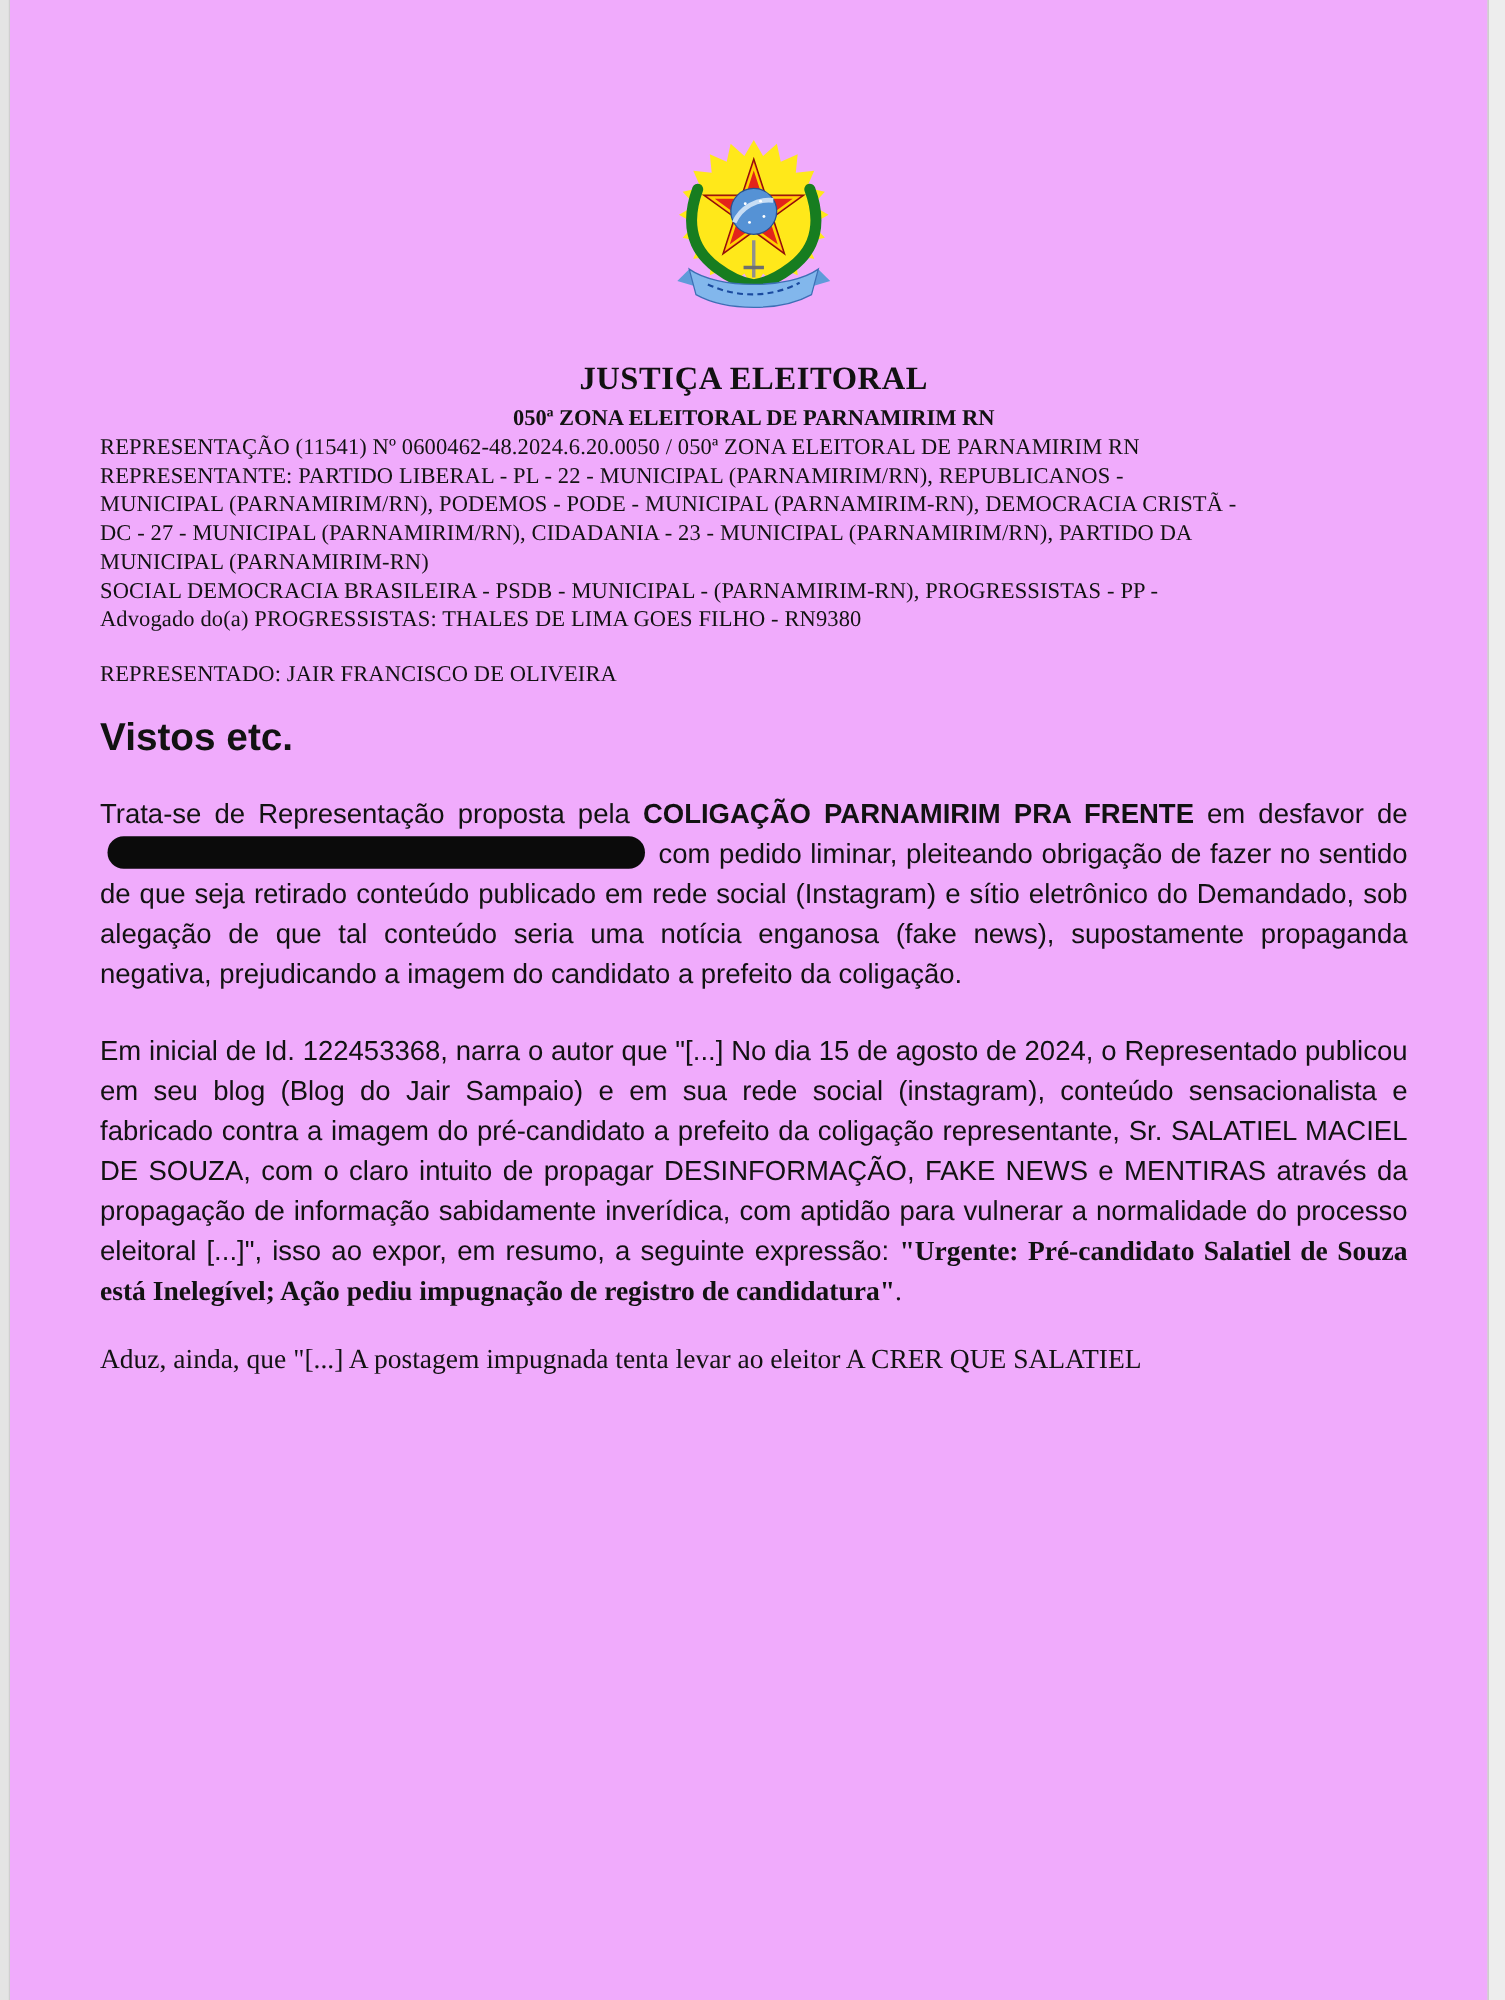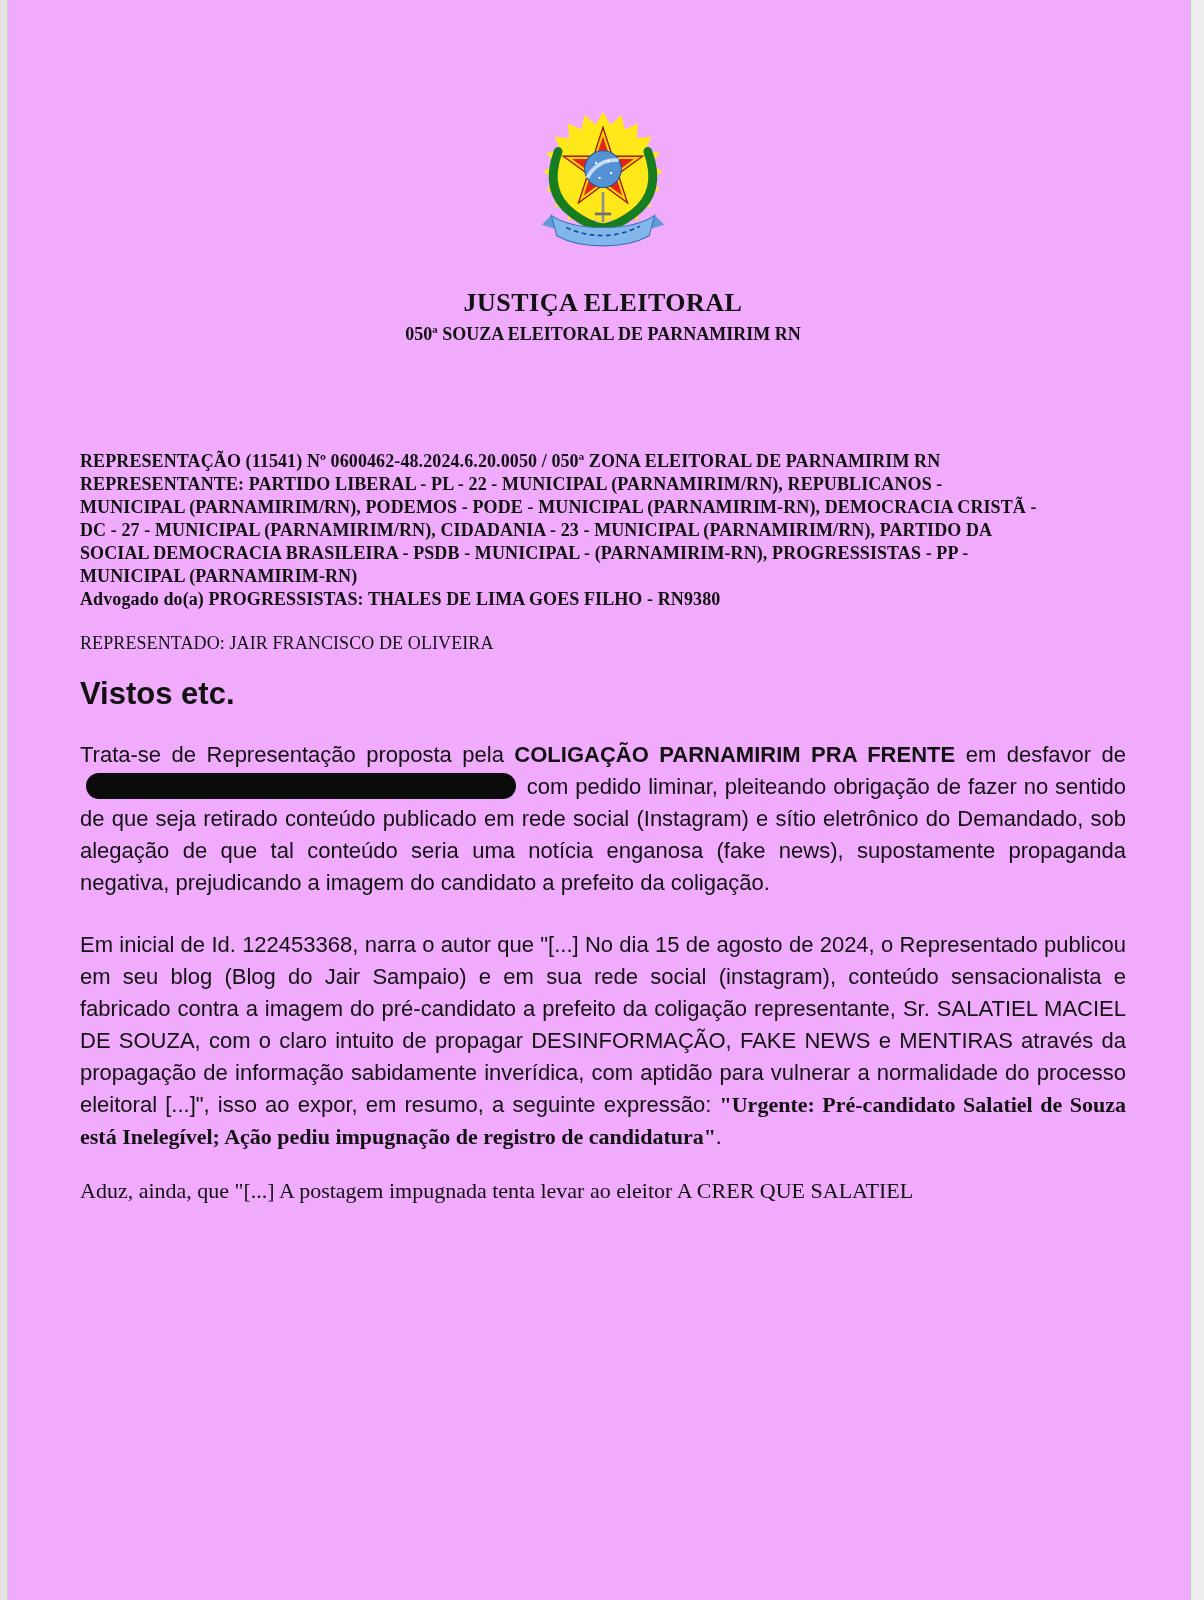--- a/index.html
+++ b/index.html
@@ -30,22 +30,21 @@
   .doc-title {
     margin-top:37px; text-align:center;
     font-weight:bold; font-size:26px; line-height:28px;
     letter-spacing:0.5px;
   }
   .doc-subtitle {
     margin-top:6px; text-align:center;
     font-weight:bold; font-size:18px; line-height:23px;
   }
   .case-block {
-    margin-top:104px;
-    font-weight:bold; font-size:18px; line-height:23px;
+    font-weight:normal; font-size:18px; line-height:23px;
     letter-spacing:0.1px;
   }
   .case-line { white-space:normal; }
   .representado-line {
     margin-top:21px;
     font-weight:normal; font-size:18px; line-height:23px;
     letter-spacing:0.1px;
   }
   .section-heading {
     margin-top:185px; text-align:center;
@@ -98,29 +97,29 @@
         <circle cx="112" cy="90" r="1.7" fill="#ffffff"></circle>
         <circle cx="95" cy="97" r="1.7" fill="#ffffff"></circle>
       </g>
       <path id="ribbon-curl-left" d="M24,152 L10,166 L30,172 Z" fill="#5f9bd9"></path>
       <path id="ribbon-curl-right" d="M176,152 L190,166 L170,172 Z" fill="#5f9bd9"></path>
       <path id="ribbon" d="M24,152 C58,176 142,176 176,152 L168,182 C132,202 68,202 32,182 Z" stroke-width="1.5" fill="#82b7ec" stroke="#3d6fb5"></path>
       <path id="ribbon-text" d="M46,170 C80,186 120,186 154,168" fill="none" stroke-width="2.5" stroke-dasharray="7 5" stroke="#1a4a9e"></path>
     </svg>
 
     <div class="doc-title">JUSTIÇA ELEITORAL</div>
-    <div class="doc-subtitle">050ª SOUZA ELEITORAL DE PARNAMIRIM RN</div>
+    <div class="doc-subtitle">050ª ZONA ELEITORAL DE PARNAMIRIM RN</div>
 
     <div class="case-block" id="case-block">
         <div class="case-line">REPRESENTAÇÃO (11541) Nº 0600462-48.2024.6.20.0050 / 050ª ZONA ELEITORAL DE PARNAMIRIM RN</div>
         <div class="case-line">REPRESENTANTE: PARTIDO LIBERAL - PL - 22 - MUNICIPAL (PARNAMIRIM/RN), REPUBLICANOS -</div>
         <div class="case-line">MUNICIPAL (PARNAMIRIM/RN), PODEMOS - PODE - MUNICIPAL (PARNAMIRIM-RN), DEMOCRACIA CRISTÃ -</div>
         <div class="case-line">DC - 27 - MUNICIPAL (PARNAMIRIM/RN), CIDADANIA - 23 - MUNICIPAL (PARNAMIRIM/RN), PARTIDO DA</div>
+        <div class="case-line">MUNICIPAL (PARNAMIRIM-RN)</div>
         <div class="case-line">SOCIAL DEMOCRACIA BRASILEIRA - PSDB - MUNICIPAL - (PARNAMIRIM-RN), PROGRESSISTAS - PP -</div>
-        <div class="case-line">MUNICIPAL (PARNAMIRIM-RN)</div>
         <div class="case-line">Advogado do(a) PROGRESSISTAS: THALES DE LIMA GOES FILHO - RN9380</div>
       </div>
 
     <div class="representado-line">REPRESENTADO: JAIR FRANCISCO DE OLIVEIRA</div>
 
 
     <div class="salutation">Vistos etc.</div>
 
     <div id="paragraphs">
         <p class="body-par font-sans"><span>Trata-se de Representação proposta pela </span><span class="seg-bold">COLIGAÇÃO PARNAMIRIM PRA FRENTE</span><span> em desfavor de</span><span class="redaction-bar" style="width: 430px; background: rgb(11, 11, 11);"></span><span> com pedido liminar, pleiteando obrigação de fazer no sentido de que seja retirado conteúdo publicado em rede social (Instagram) e sítio eletrônico do Demandado, sob alegação de que tal conteúdo seria uma notícia enganosa (fake news), supostamente propaganda negativa, prejudicando a imagem do candidato a prefeito da coligação.</span></p>

